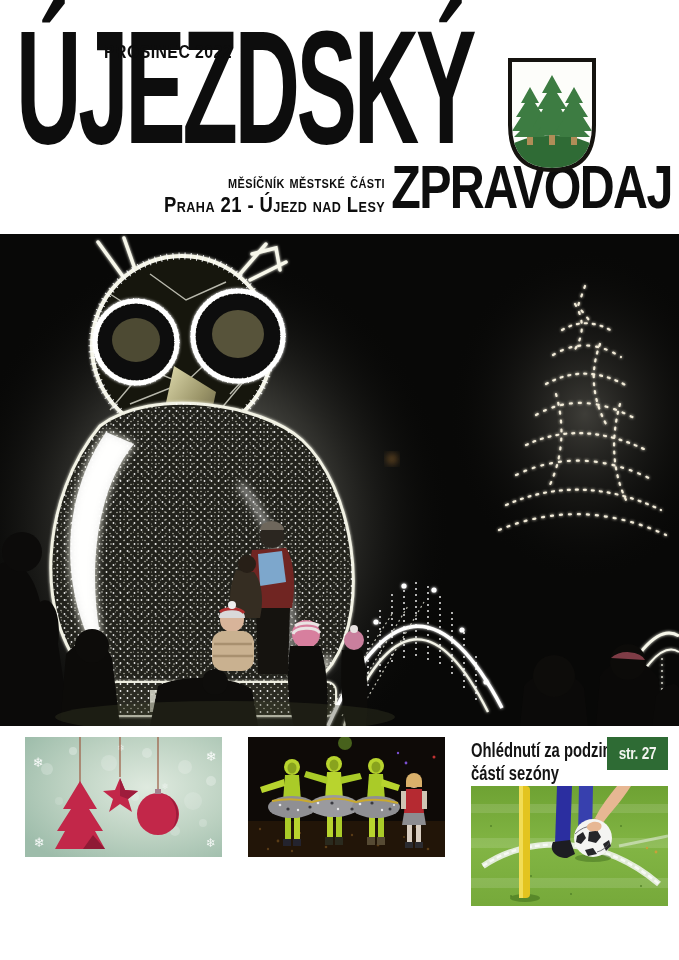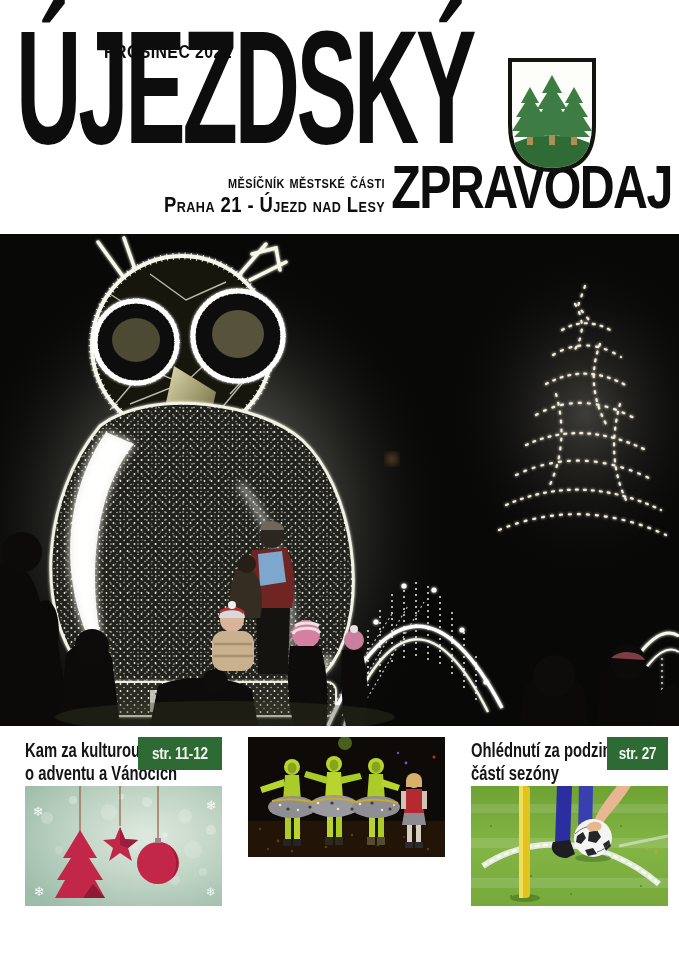--- a/index.html
+++ b/index.html
@@ -270,29 +270,20 @@
         <path d="M652,492 L656,462 C668,446 679,448 679,456 L679,492 Z" fill="#0b0a09"></path>
 
         <ellipse cx="225" cy="483" rx="170" ry="16" fill="#3c4028" opacity="0.35"></ellipse>
       </g>
     </svg>
   </section>
 
   <section class="teasers">
 
     <div class="tcol">
-      <div class="thead">
-        <div class="ttitle">
-          <div>Kam za kulturou</div>
-          <div>o adventu a Vánocích</div>
-        </div>
-        <div class="badge">
-          <span>str. 11-12</span>
-        </div>
-      </div>
       <svg class="timg" viewBox="0 0 197 120" preserveAspectRatio="none">
         <defs>
           <radialGradient id="xmasBg" cx="62%" cy="42%" r="75%">
             <stop offset="0%" stop-color="#dfeadf"></stop>
             <stop offset="55%" stop-color="#bdd2c2"></stop>
             <stop offset="100%" stop-color="#9dbcaa"></stop>
           </radialGradient>
         </defs>
         <rect width="197" height="120" fill="url(#xmasBg)"></rect>
         <g fill="#ffffff">

